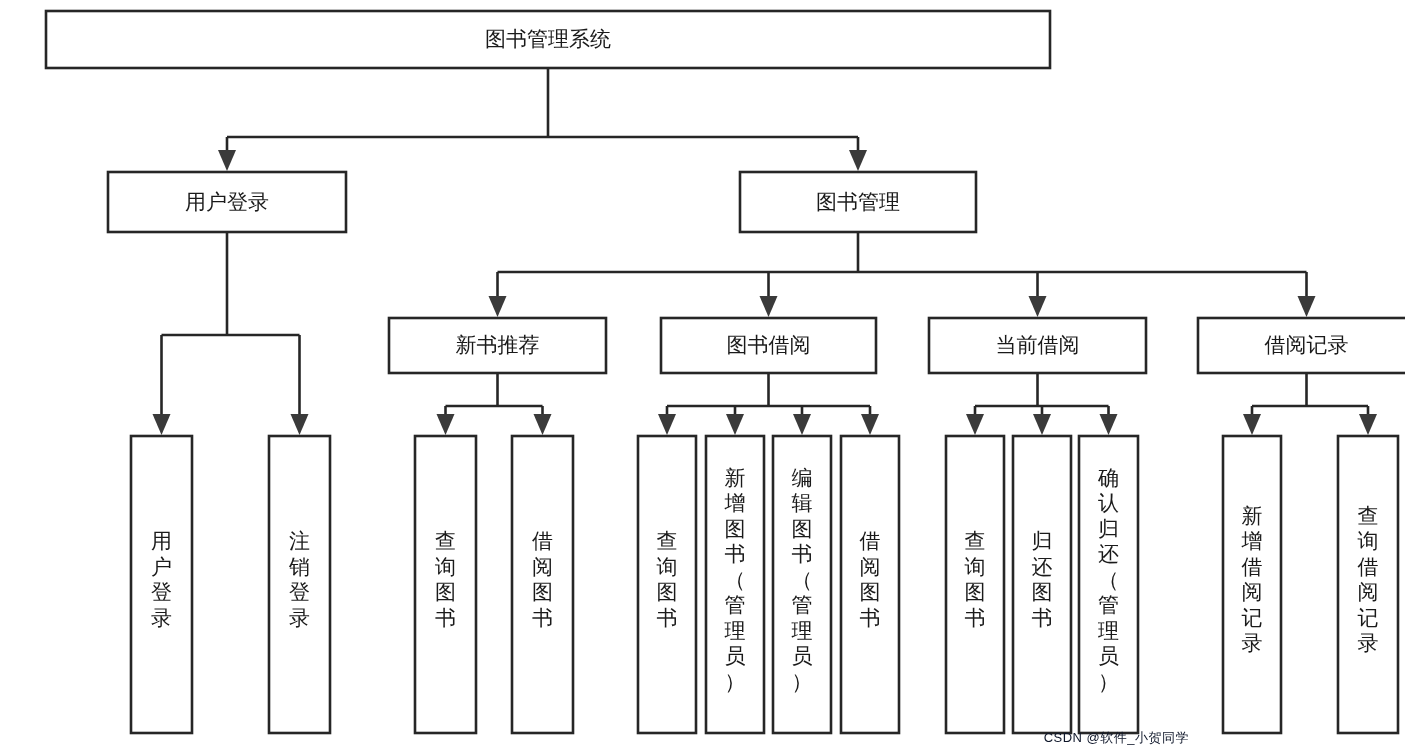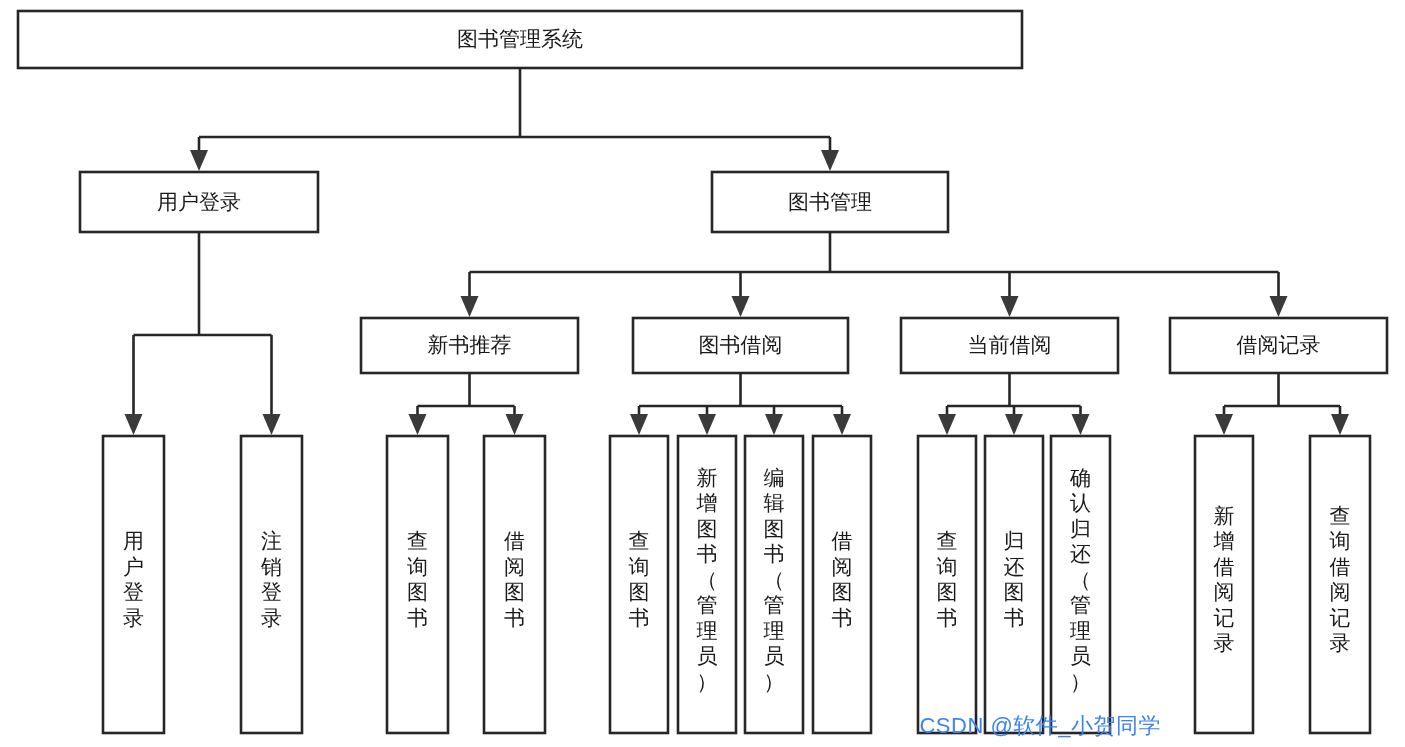--- a/index.html
+++ b/index.html
@@ -11,20 +11,21 @@
     width: 1405px;
     height: 747px;
     font-family: "Liberation Sans", "DejaVu Sans", sans-serif;
     overflow: hidden;
     position: relative;
   }
   #diagram-root {
     position: relative;
     width: 1175px;
     height: 747px;
+    margin-left: 28px;
   }
   svg.diagram-canvas {
     position: absolute;
     top: 0;
     left: 0;
     width: 1405px;
     height: 747px;
   }
   .node-box {
     fill: #ffffff;
@@ -50,24 +51,24 @@
   }
   .node-label-v {
     font-family: "Liberation Sans", "DejaVu Sans", sans-serif;
     font-size: 21px;
     fill: #1a1a1a;
     text-anchor: middle;
   }
   .watermark {
     position: absolute;
     right: 14px;
-    bottom: 6px;
-    font-family: "Liberation Sans", "DejaVu Sans", sans-serif;
-    font-size: 22px;
-    color: #3b82f6;
+    bottom: 0;
+    font-family: "Liberation Sans", "DejaVu Sans", sans-serif;
+    font-size: 13px;
+    color: #0f172a;
     letter-spacing: 0.5px;
     white-space: nowrap;
     pointer-events: none;
   }
 </style>
 </head>
 <body>
 
 <div id="diagram-root">
   <svg class="diagram-canvas" viewBox="0 0 1405 747">

